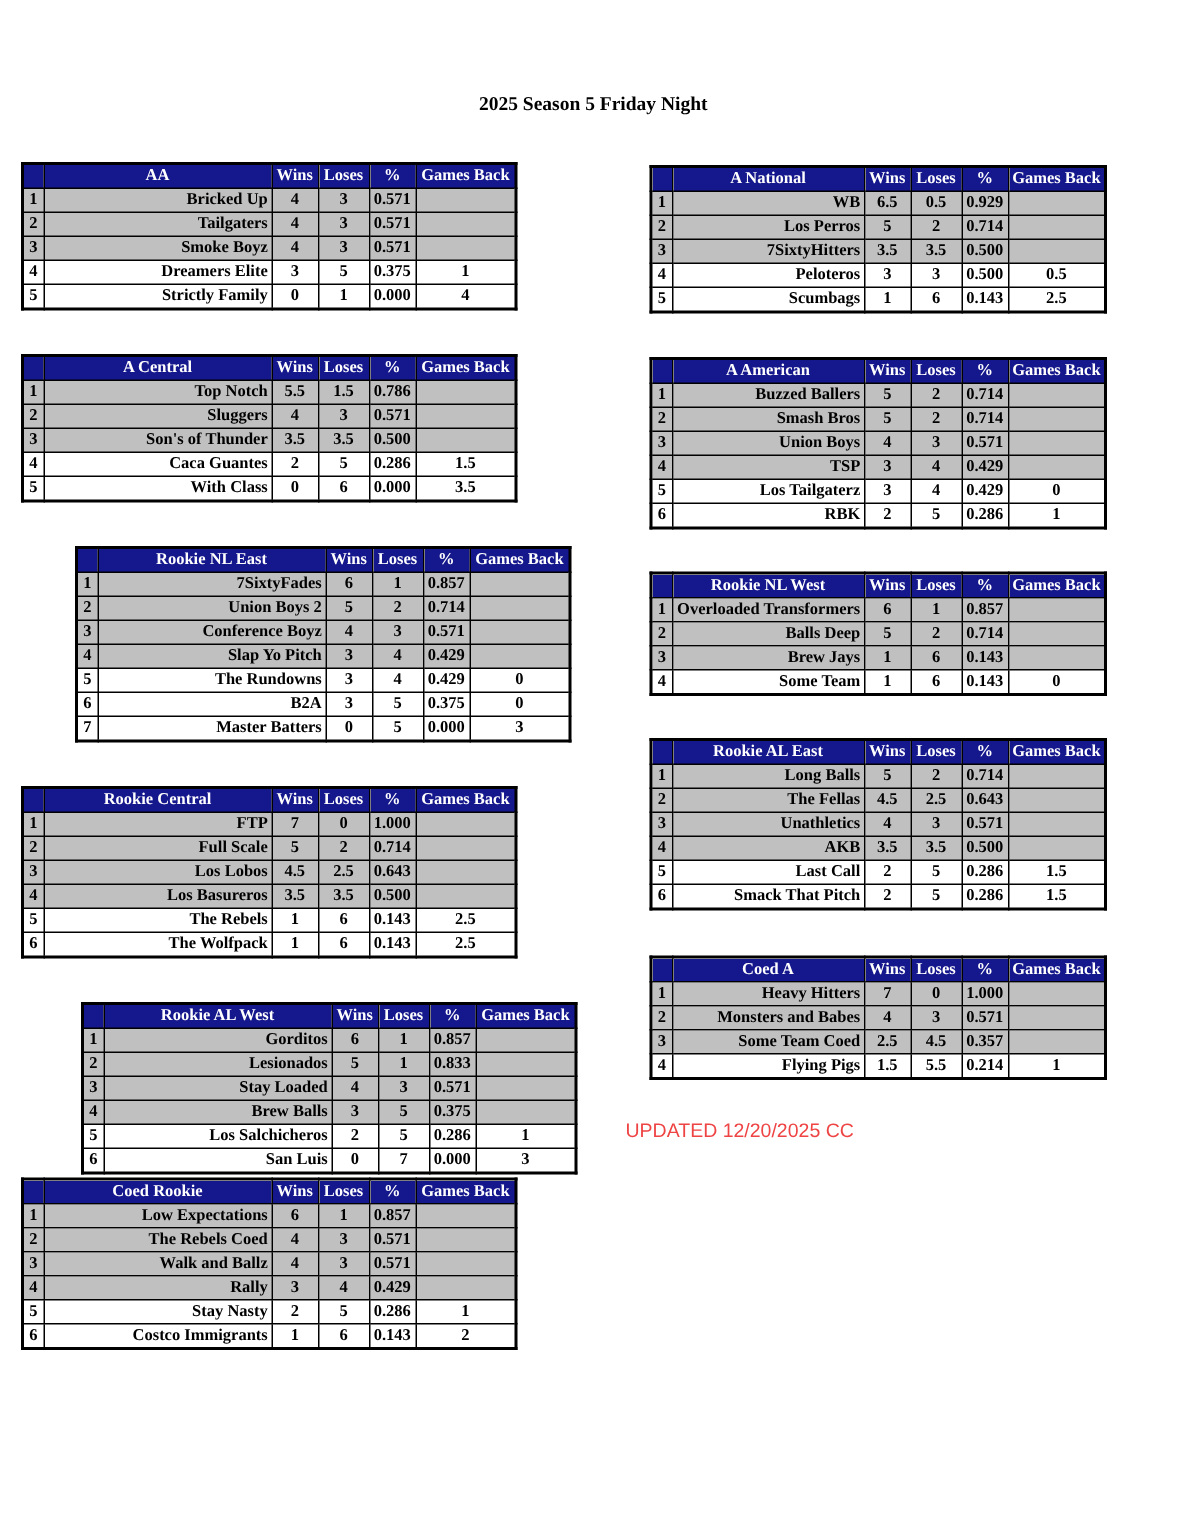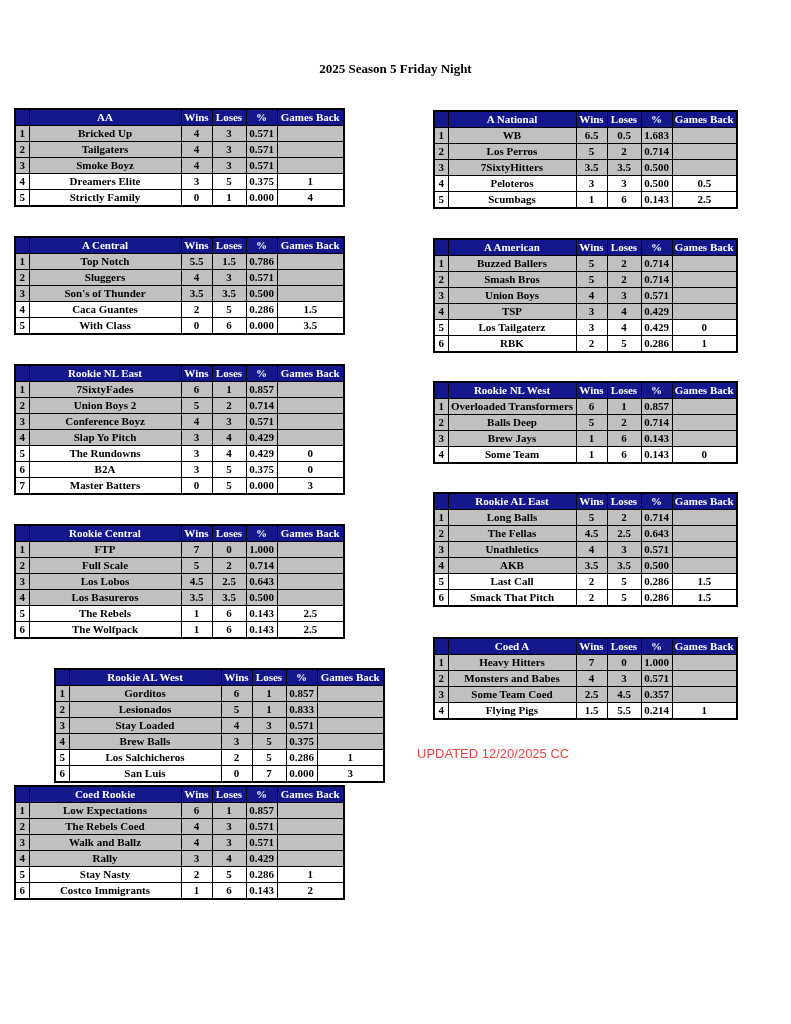--- a/index.html
+++ b/index.html
@@ -21,21 +21,21 @@
     position: absolute; top: 61px; left: 0; width: 100%;
     text-align: center;
     font-size: 13px; font-weight: bold; color: #000;
     font-family: "Liberation Serif", serif;
   }
   .table-slot { position: absolute; }
   .col-left  { left: 14px;  width: 331px; }
   .col-right { left: 403px; width: 305px; padding-left: 30px; }
   .slot-aa             { top: 108px; }
   .slot-a-central      { top: 236px; }
-  .slot-rookie-nl-east { top: 364px; }
+  .slot-rookie-nl-east { top: 364px; margin-left: 36px; }
   .slot-rookie-central { top: 524px; }
   .slot-rookie-al-west { top: 668px; padding-left: 40px; }
   .slot-coed-rookie    { top: 785px; border-radius: 14px; }
   .slot-a-national     { top: 110px; }
   .slot-a-american     { top: 238px; }
   .slot-rookie-nl-west { top: 381px; }
   .slot-rookie-al-east { top: 492px; }
   .slot-coed-a         { top: 637px; }
 
   table.tbl {
@@ -59,21 +59,21 @@
   }
   table.tbl thead th {
     background: var(--header-bg);
     color: var(--header-text);
     text-align: center;
     font-size: 11px;
   }
   tr.in  td { background: var(--shaded); }
   tr.out td { background: var(--unshaded); }
   td.rank { text-align: center; }
-  td.team { text-align: center; padding-left: 3px; }
+  td.team { text-align: right; padding-left: 3px; }
   td.num  { text-align: center; }
   col.c-rank  { width: 14px; }
   col.c-wins  { width: 31px; }
   col.c-loses { width: 34px; }
   col.c-pct   { width: 31px; }
   .col-left  col.c-gb { width: 67px; }
   .col-right col.c-gb { width: 65px; }
 
   .updated-note {
     position: absolute; top: 746px; left: 417px;
@@ -530,21 +530,21 @@
           <th>%</th>
           <th>Games Back</th>
         </tr>
       </thead>
       <tbody>
         <tr class="in">
           <td class="rank">1</td>
           <td class="team">WB</td>
           <td class="num">6.5</td>
           <td class="num">0.5</td>
-          <td class="num">1.683</td>
+          <td class="num">0.929</td>
           <td class="num"></td>
         </tr>
         <tr class="in">
           <td class="rank">2</td>
           <td class="team">Los Perros</td>
           <td class="num">5</td>
           <td class="num">2</td>
           <td class="num">0.714</td>
           <td class="num"></td>
         </tr>

